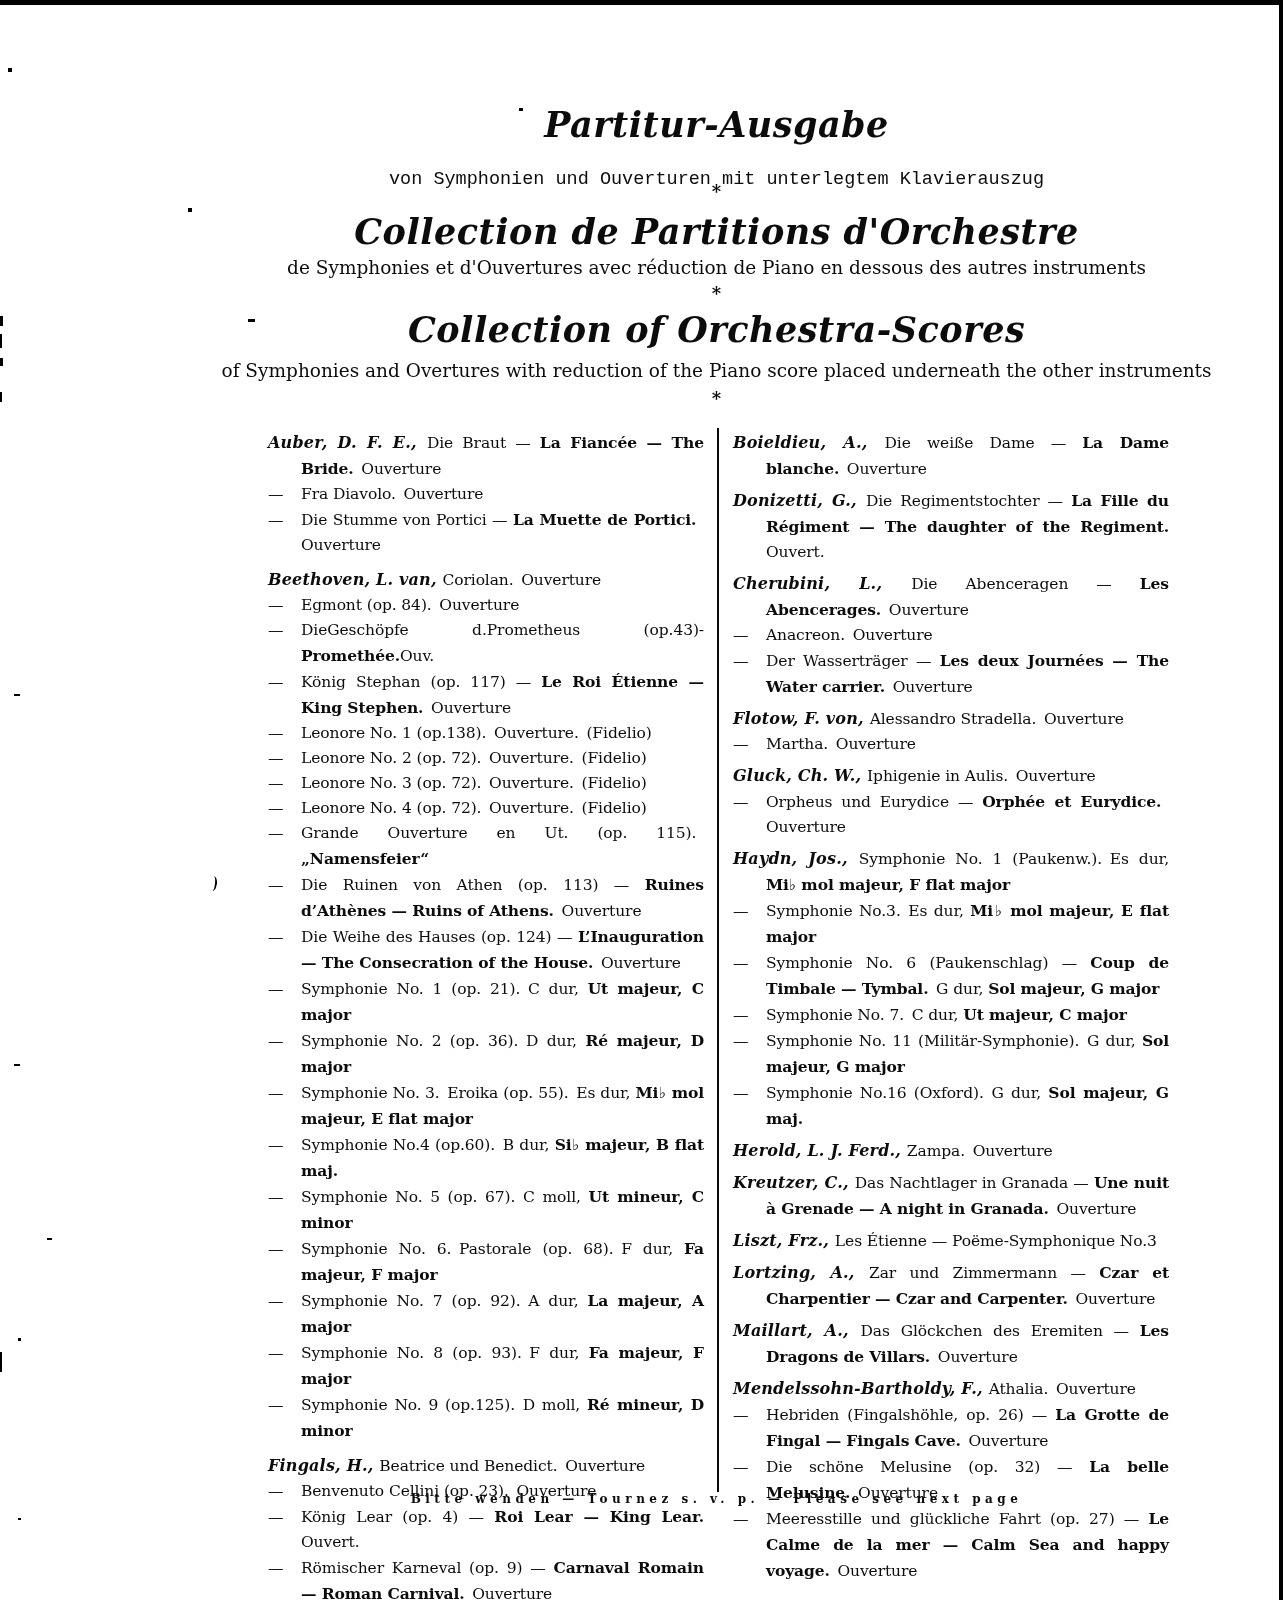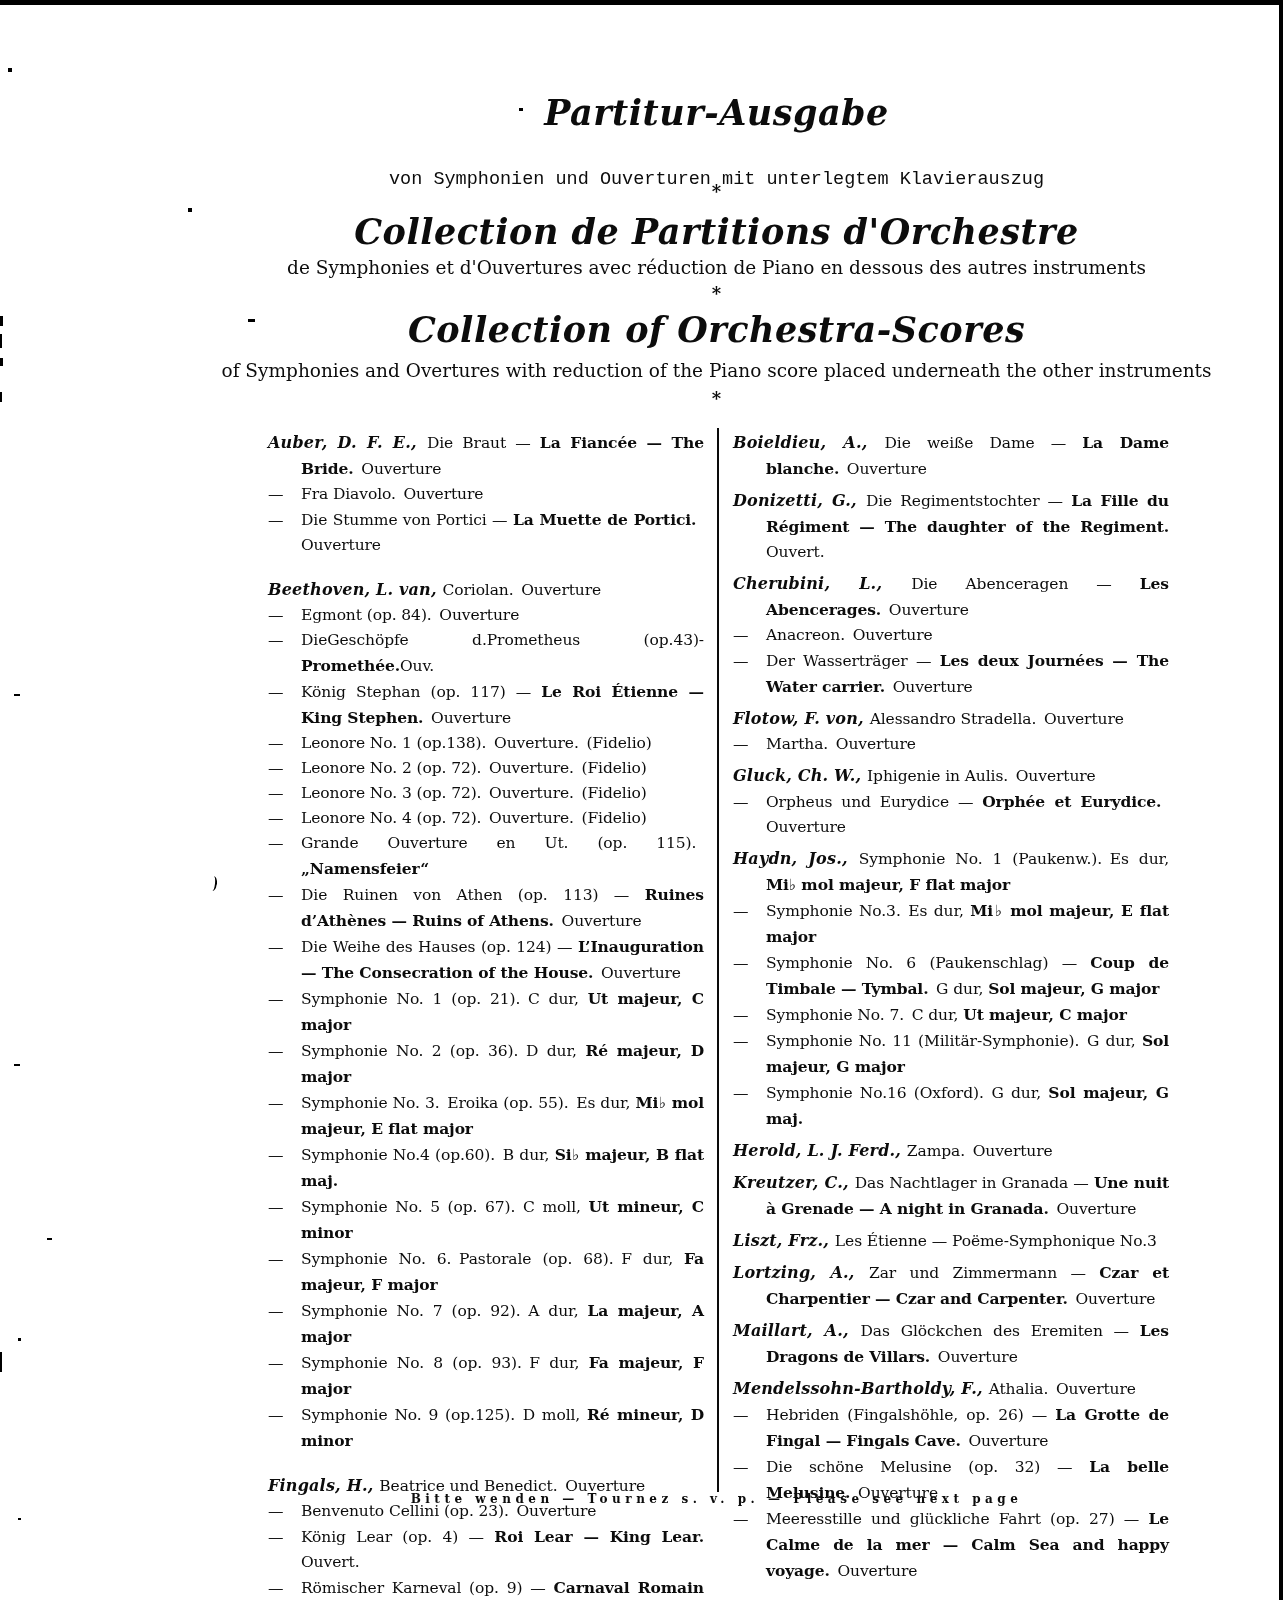--- a/index.html
+++ b/index.html
@@ -32,21 +32,21 @@
   .columns{
     position:absolute;left:268px;top:424px;
     display:flex;align-items:flex-start;
   }
   .col{width:436px;padding-top:6px;}
   .divider{
     width:2px;height:1064px;background:#0a0a0a;
     margin:4px 14px 0 13px;
   }
   .group{margin:0;}
-  .col-a .group + .group{margin-top:19px;}
+  .col-a .group + .group{margin-top:9px;}
   .col-b .group + .group{margin-top:6px;}
   .entry{
     font-size:15.5px;line-height:25px;
     text-align:justify;
     padding-left:33px;text-indent:-33px;
     letter-spacing:-0.1px;
   }
   .entry .dash{
     display:inline-block;width:33px;text-indent:0;
   }
@@ -76,21 +76,21 @@
 <div class="mark" style="left:0;top:358px;width:3px;height:8px;"></div>
 <div class="mark" style="left:0;top:392px;width:2px;height:10px;"></div>
 <div class="mark" style="left:14px;top:694px;width:6px;height:2px;"></div>
 <div class="paren-mark"></div>
 <div class="mark" style="left:14px;top:1064px;width:6px;height:2px;"></div>
 <div class="mark" style="left:47px;top:1238px;width:5px;height:2px;"></div>
 <div class="mark" style="left:18px;top:1338px;width:3px;height:3px;"></div>
 <div class="mark" style="left:0;top:1352px;width:2px;height:20px;"></div>
 <div class="mark" style="left:18px;top:1518px;width:3px;height:2px;"></div>
 
-<div class="hline title" style="top:92px;">Partitur-Ausgabe</div>
+<div class="hline title" style="top:104px;">Partitur-Ausgabe</div>
 <div class="hline subtitle" style="top:169px;font-family:Liberation Mono, monospace;">von Symphonien und Ouverturen mit unterlegtem Klavierauszug</div>
 <div class="hline star" style="top:181px;">*</div>
 <div class="hline title" style="top:211px;">Collection de Partitions d'Orchestre</div>
 <div class="hline subtitle" style="top:257px;">de Symphonies et d'Ouvertures avec réduction de Piano en dessous des autres instruments</div>
 <div class="hline star" style="top:283px;">*</div>
 <div class="hline title" style="top:309px;">Collection of Orchestra-Scores</div>
 <div class="hline subtitle" style="top:360px;">of Symphonies and Overtures with reduction of the Piano score placed underneath the other instruments</div>
 <div class="hline star" style="top:388px;">*</div>
 
 <div class="columns">

